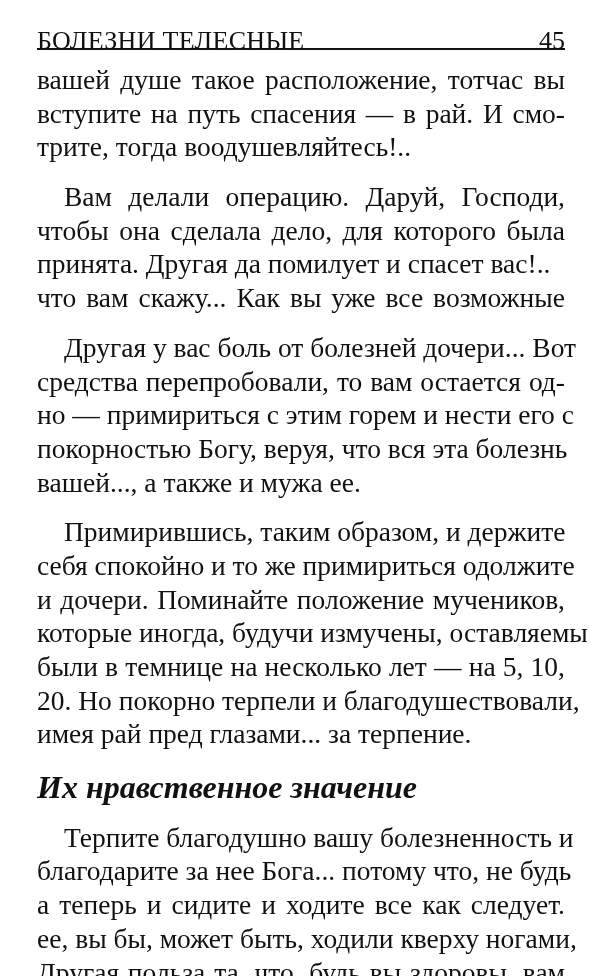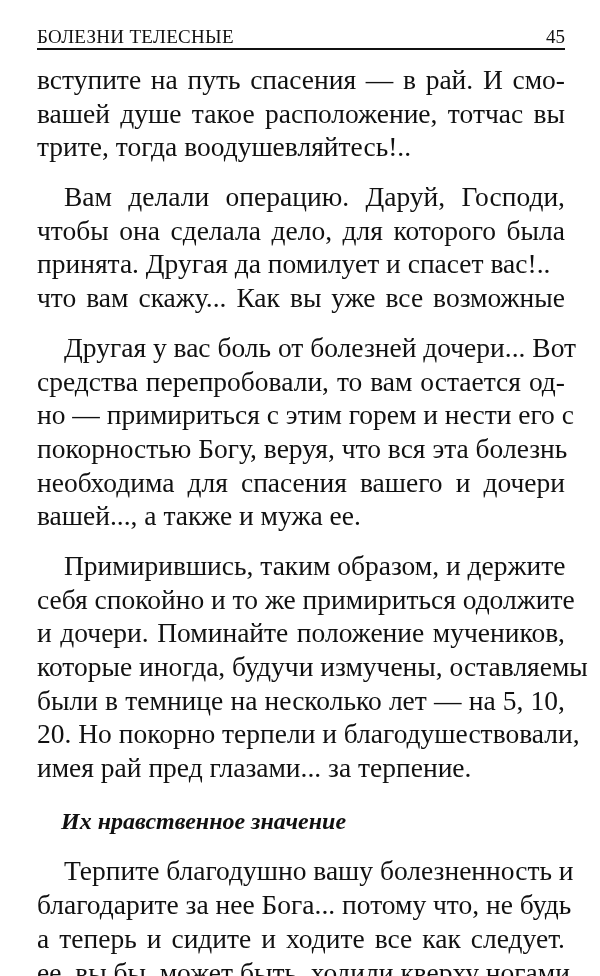--- a/index.html
+++ b/index.html
@@ -1,67 +1,66 @@
 <!DOCTYPE html>
 <html><head>
 <meta charset="utf-8">
 <style>
   html, body { margin: 0; padding: 0; background: #ffffff; }
   body { width: 600px; height: 976px; position: relative; overflow: hidden; }
   .page { position: absolute; left: 37px; top: 0; width: 528px; }
   .running-head {
     position: absolute; left: 0; top: 26px; width: 528px; height: 22px;
     border-bottom: 2px solid #111;
-    font-family: "Liberation Serif", serif; font-size: 19px; color: #111;
+    font-family: "Liberation Serif", serif; font-size: 26px; color: #111;
   }
   .running-head .title { position: absolute; left: 0; top: 0; letter-spacing: 0.3px; }
   .running-head .num { position: absolute; right: 0; top: 0; }
   .body {
     position: absolute; left: 0; top: 63px; width: 528px;
     font-family: "Liberation Serif", serif; font-size: 27.5px; line-height: 33.7px;
     color: #111; text-align: justify; text-align-last: auto;
   }
   .line { display: block; height: 33.7px; white-space: nowrap; text-align: justify; text-align-last: justify; }
   .line.last { text-align-last: left; }
   .line.indent { padding-left: 27px; margin-top: 16px; }
   .heading {
     display: block; height: 33.7px; margin-top: 20px; margin-bottom: 1px;
-    font-weight: bold; font-style: italic; font-size: 24px; white-space: nowrap; margin-left: 24px;
+    font-weight: bold; font-style: italic; font-size: 32px; white-space: nowrap;
   }
 </style>
 </head>
 <body>
 
 <div class="page">
   <div class="running-head">
     <span class="title">БОЛЕЗНИ ТЕЛЕСНЫЕ</span>
     <span class="num">45</span>
   </div>
 
   <div class="body">
 
     <div>
+      <span class="line">вашей душе такое расположение, тотчас вы</span>
       <span class="line">вступите на путь спасения — в рай. И смо-</span>
-      <span class="line">вашей душе такое расположение, тотчас вы</span>
       <span class="line last">трите, тогда воодушевляйтесь!..</span>
     </div>
 
     <div>
       <span class="line indent">Вам делали операцию. Даруй, Господи,</span>
       <span class="line">чтобы она сделала дело, для которого была</span>
       <span class="line last">принята. Другая да помилует и спасет вас!..</span>
     </div>
 
     <div>
       <span class="line">что вам скажу... Как вы уже все возможные</span>
       <span class="line indent">Другая у вас боль от болезней дочери... Вот</span>
       <span class="line">средства перепробовали, то вам остается од-</span>
       <span class="line">но — примириться с этим горем и нести его с</span>
       <span class="line">покорностью Богу, веруя, что вся эта болезнь</span>
-      <span class="line">необходима для спасения вашего и дочери</span>
       <span class="line last">вашей..., а также и мужа ее.</span>
     </div>
 
     <div>
       <span class="line indent">Примирившись, таким образом, и держите</span>
       <span class="line">себя спокойно и то же примириться одолжите</span>
       <span class="line">и дочери. Поминайте положение мучеников,</span>
       <span class="line">которые иногда, будучи измучены, оставляемы</span>
       <span class="line">были в темнице на несколько лет — на 5, 10,</span>
       <span class="line">20. Но покорно терпели и благодушествовали,</span>

